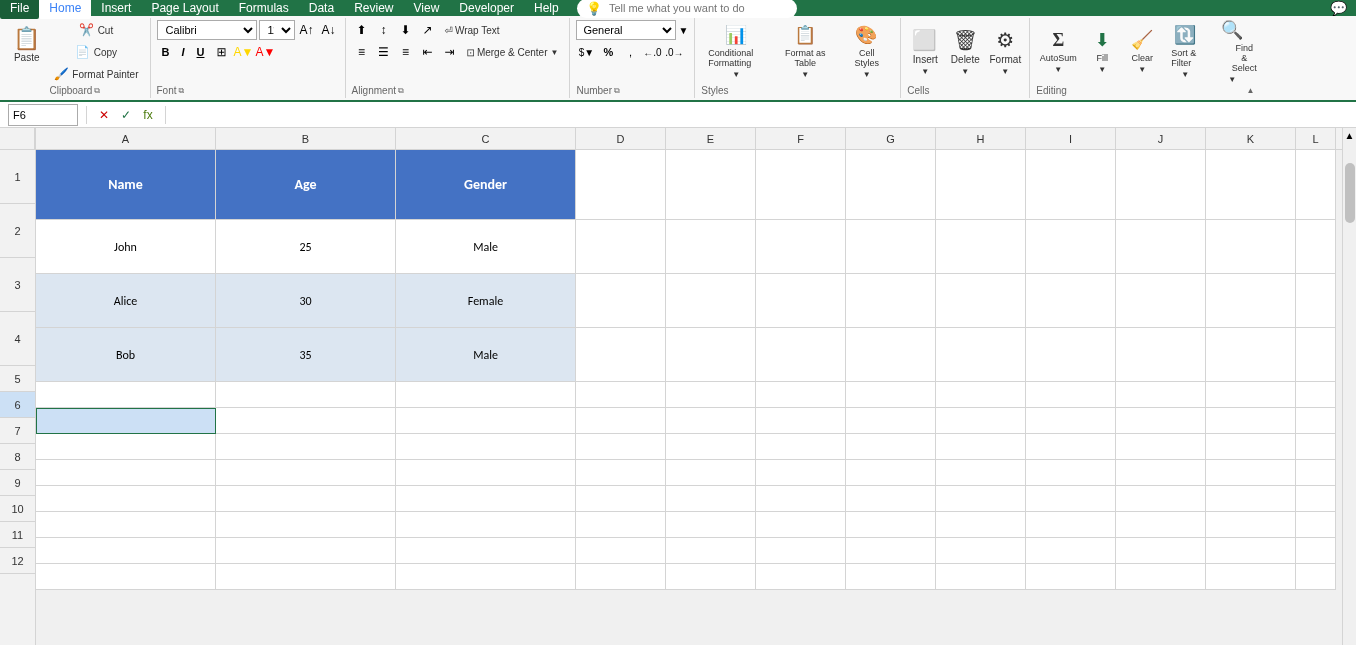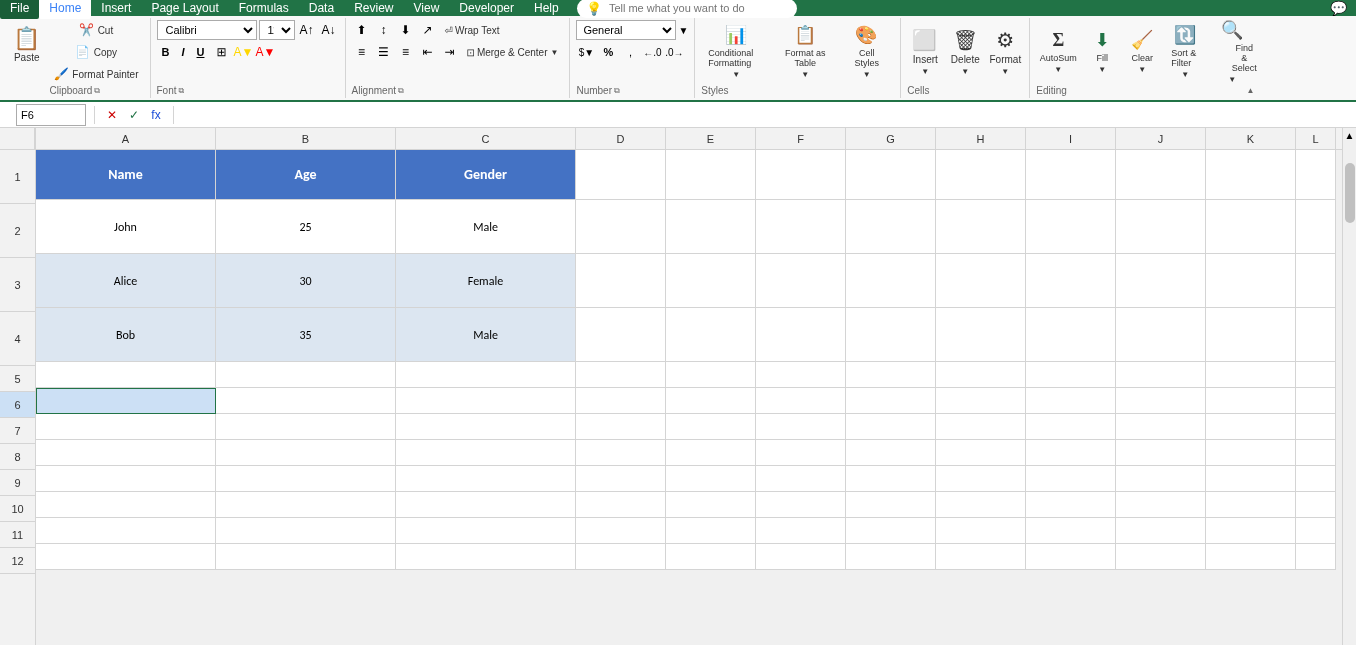--- a/index.html
+++ b/index.html
@@ -91,42 +91,42 @@
       background: white;
     }
 
     
     .formula-bar {
       height: 26px;
       background: white;
       border-bottom: 1px solid #d4d4d4;
       display: flex;
       align-items: center;
-      padding: 0 16px;
+      padding: 0 8px;
       gap: 8px;
     }
     .name-box {
       width: 70px;
       height: 22px;
       border: 1px solid #ababab;
       font-size: 11px;
       padding: 0 4px;
       background: white;
     }
     .formula-divider { width: 1px; height: 18px; background: #d4d4d4; }
     .formula-controls { display: flex; gap: 4px; align-items: center; }
     .formula-btn {
       width: 18px;
       height: 18px;
       border: none;
       background: transparent;
       cursor: pointer;
       font-size: 12px;
       display: flex; align-items: center; justify-content: center;
-      color: #1d4ed8;
+      color: #4d7c0f;
     }
     .formula-input {
       flex: 1;
       height: 22px;
       border: none;
       outline: none;
       font-size: 12px;
       padding: 0 4px;
     }
 
@@ -210,21 +210,21 @@
     .w-e { width: 90px; min-width: 90px; }
     .w-f { width: 90px; min-width: 90px; }
     .w-g { width: 90px; min-width: 90px; }
     .w-h { width: 90px; min-width: 90px; }
     .w-i { width: 90px; min-width: 90px; }
     .w-j { width: 90px; min-width: 90px; }
     .w-k { width: 90px; min-width: 90px; }
     .w-l { width: 40px; min-width: 40px; }
 
     
-    .h-header { height: 50px; }
+    .h-header { height: 70px; }
     .h-data { height: 54px; }
     .h-empty { height: 26px; }
 
     
     .cell-header { background: #4472C4; color: white; font-weight: bold; font-size: 14px; }
     .cell-data-even { background: #DCE6F1; }
     .cell-data-odd { background: #ffffff; }
     .cell-empty { background: #ffffff; }
 
     

